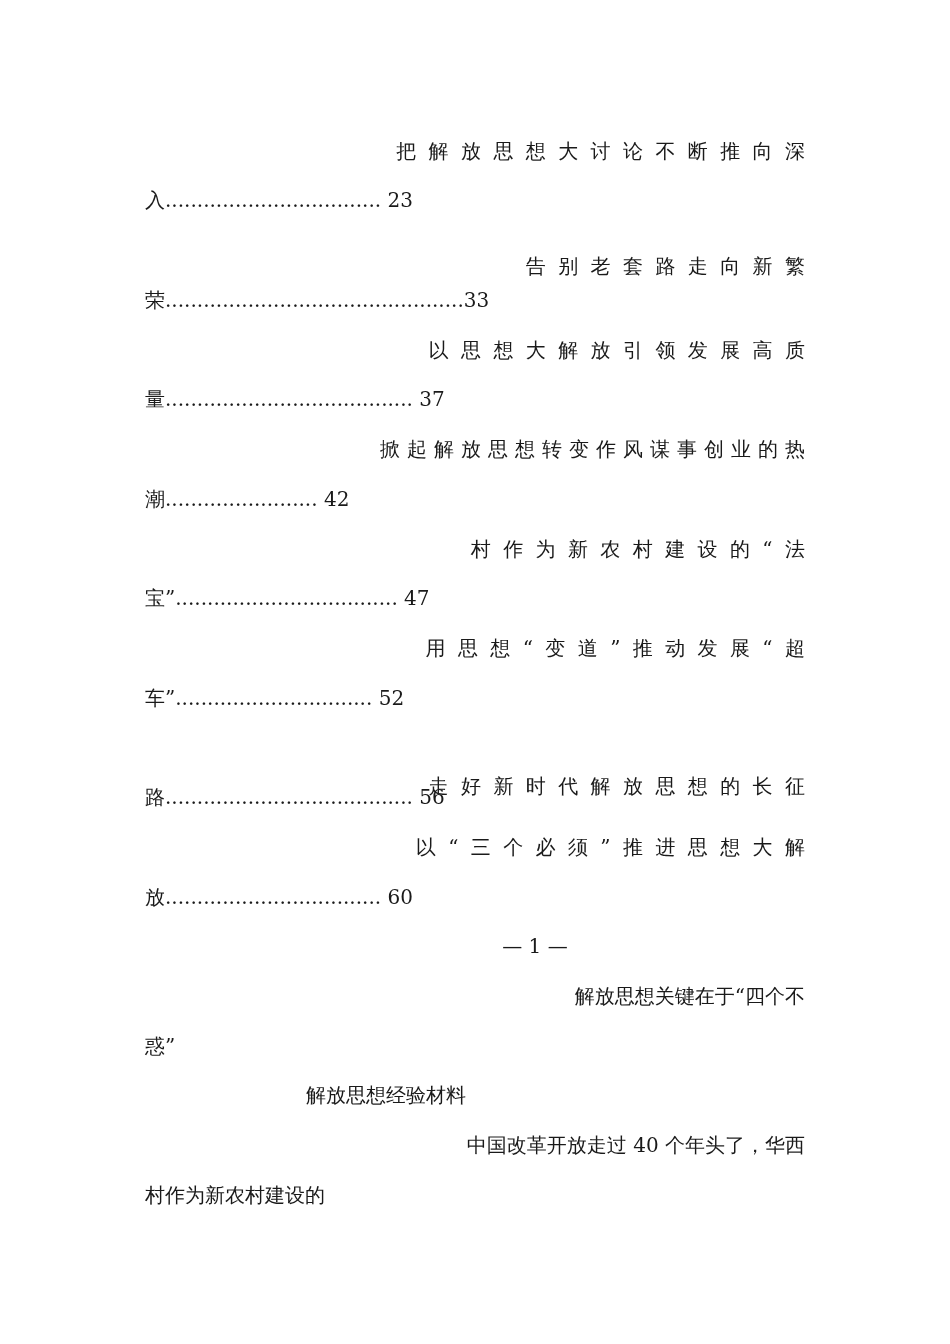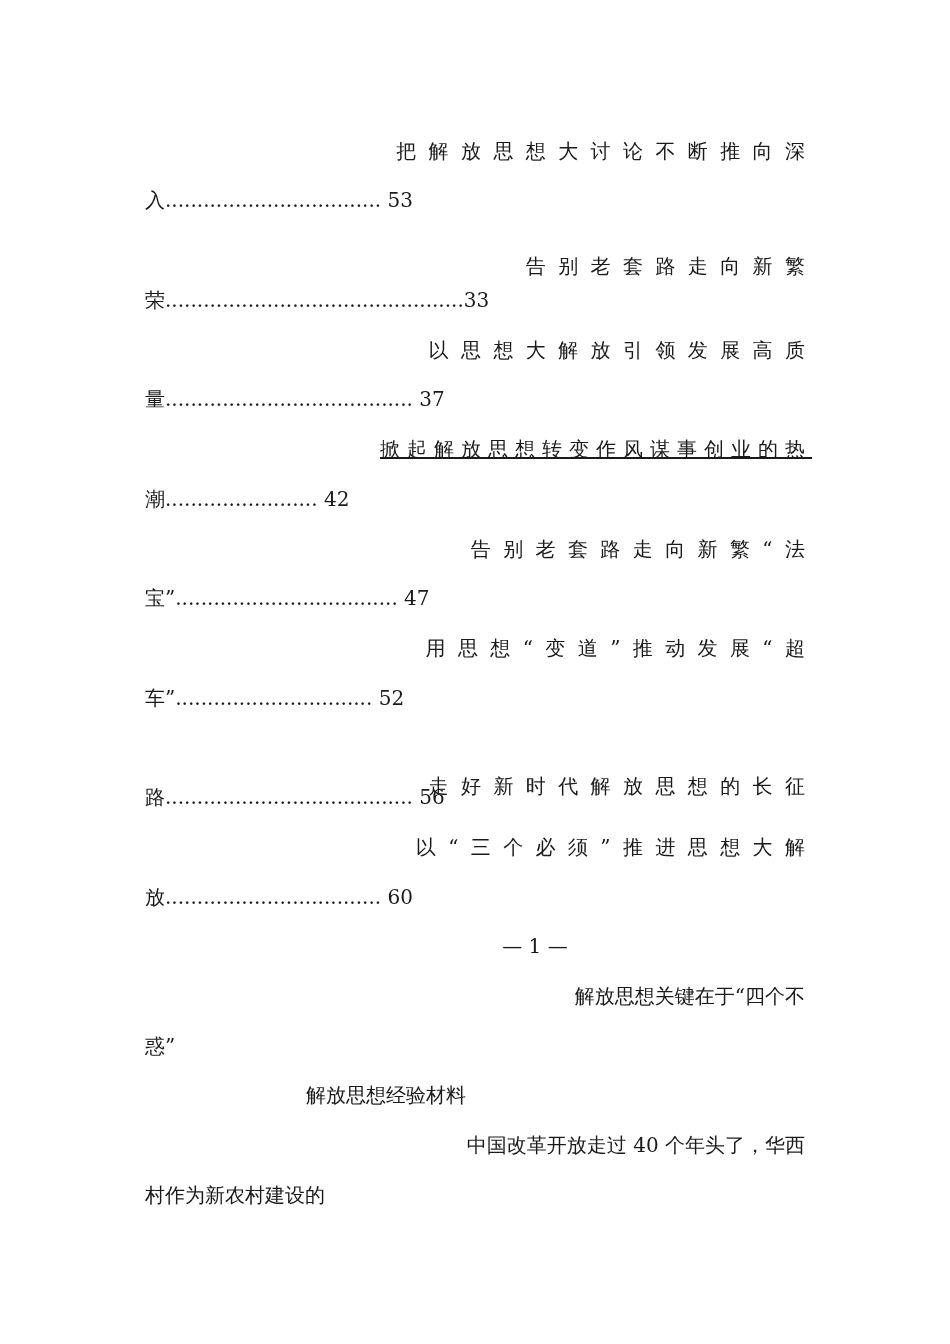--- a/index.html
+++ b/index.html
@@ -2,48 +2,48 @@
 <html><head>
 <meta charset="utf-8">
 <style>
   html, body { margin: 0; padding: 0; background: #ffffff; }
   body { width: 950px; height: 1344px; position: relative; overflow: hidden;
          font-family: "DejaVu Serif", serif; color: #1a1a1a; }
   .line { position: absolute; font-size: 20px; line-height: 30px; white-space: nowrap; }
   .right { right: 145px; text-align: right; }
   .left { left: 145px; }
   .spaced { letter-spacing: 0.62em; margin-right: -0.62em; }
-  .spaced2 { letter-spacing: 0.35em; margin-right: -0.35em; text-decoration: underline; }
+  .spaced2 { letter-spacing: 0.35em; margin-right: -0.35em; }
   .center { left: 0; width: 1070px; text-align: center; }
 </style>
 </head>
 <body>
 
 <div>
   <div class="line right spaced" style="top:136px;">把解放思想大讨论不断推向深</div>
   <div class="line left" style="top:185px;">
-    <span>入</span><span>..................................</span> <span>53</span>
+    <span>入</span><span>..................................</span> <span>23</span>
   </div>
 
   <div class="line right spaced" style="top:235px;margin-top:16px;">告别老套路走向新繁</div>
   <div class="line left" style="top:285px;">
     <span>荣</span><span>...............................................</span><span>33</span>
   </div>
 
   <div class="line right spaced" style="top:335px;margin-left:33px;">以思想大解放引领发展高质</div>
   <div class="line left" style="top:384px;">
     <span>量</span><span>.......................................</span> <span>37</span>
   </div>
 
   <div class="line right spaced2" style="top:434px;">掀起解放思想转变作风谋事创业的热</div>
   <div class="line left" style="top:484px;">
     <span>潮</span><span>........................</span> <span>42</span>
   </div>
 
-  <div class="line right spaced" style="top:534px;">告别老套路走向新繁“法</div>
+  <div class="line right spaced" style="top:534px;">村作为新农村建设的“法</div>
   <div class="line left" style="top:583px;">
     <span>宝”</span><span>...................................</span> <span>47</span>
   </div>
 
   <div class="line right spaced" style="top:633px;">用思想“变道”推动发展“超</div>
   <div class="line left" style="top:683px;">
     <span>车”</span><span>...............................</span> <span>52</span>
   </div>
 
   <div class="line right spaced" style="top:771px;">走好新时代解放思想的长征</div>

